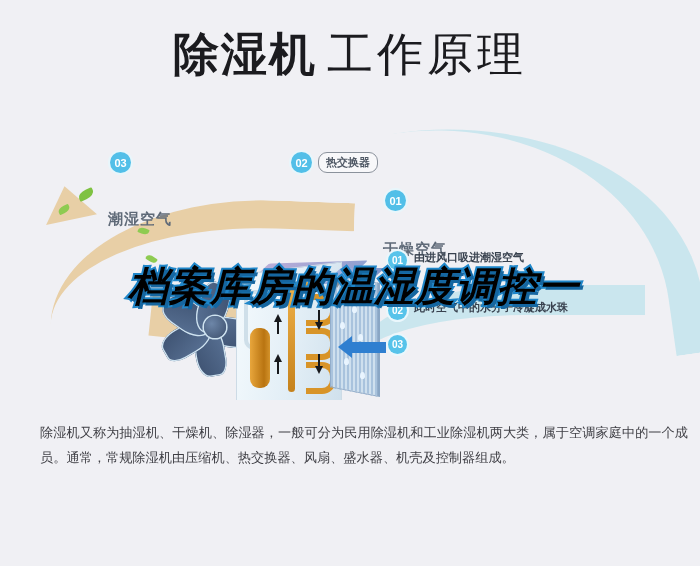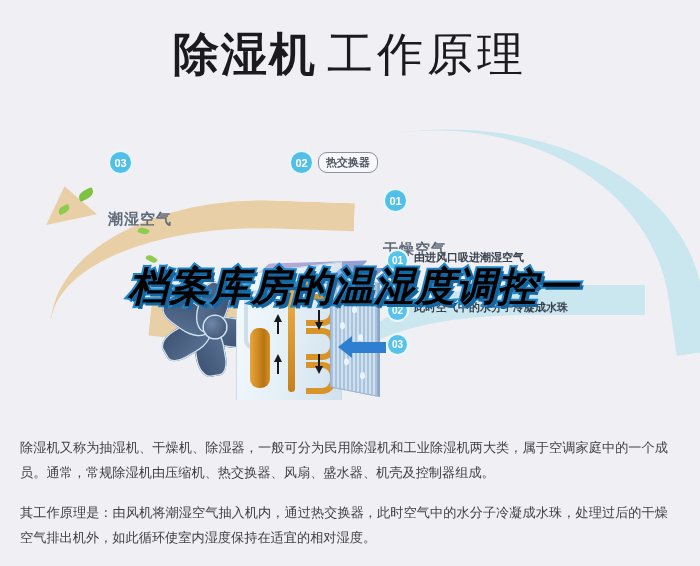--- a/index.html
+++ b/index.html
@@ -183,21 +183,21 @@
     font-size:40px;line-height:48px;
     font-weight:800;font-style:italic;
     color:#000000;letter-spacing:1px;white-space:nowrap;
     -webkit-text-stroke:4px #1f86c9;
     paint-order:stroke fill;
     text-shadow:3px 3px 0 #1566a0;
     margin-left:30px;
   }
 
   
-  .body-copy{position:absolute;left:20px;top:420px;width:648px;margin-top:15px;}
+  .body-copy{position:absolute;left:40px;top:420px;width:648px;}
   .para{
     color:#3e3e44;font-size:13.2px;line-height:25px;
     text-align:justify;margin-bottom:15px;
   }
 </style>
 </head>
 <body>
 
 <div class="page">
 
@@ -285,16 +285,15 @@
     </div>
     <div class="step">
       <div class="sb" style="top:12px;">03</div>
     </div>
   </div>
 
   <div class="overlay">档案库房的温湿度调控一</div>
 
   <div class="body-copy">
     <div class="para">除湿机又称为抽湿机、干燥机、除湿器，一般可分为民用除湿机和工业除湿机两大类，属于空调家庭中的一个成员。通常，常规除湿机由压缩机、热交换器、风扇、盛水器、机壳及控制器组成。</div>
-    <div class="para">其工作原理是：由风机将潮湿空气抽入机内，通过热交换器，此时空气中的水分子冷凝成水珠，处理过后的干燥空气排出机外，如此循环使室内湿度保持在适宜的相对湿度。</div>
   </div>
 
 </div>
 
 </body></html>

